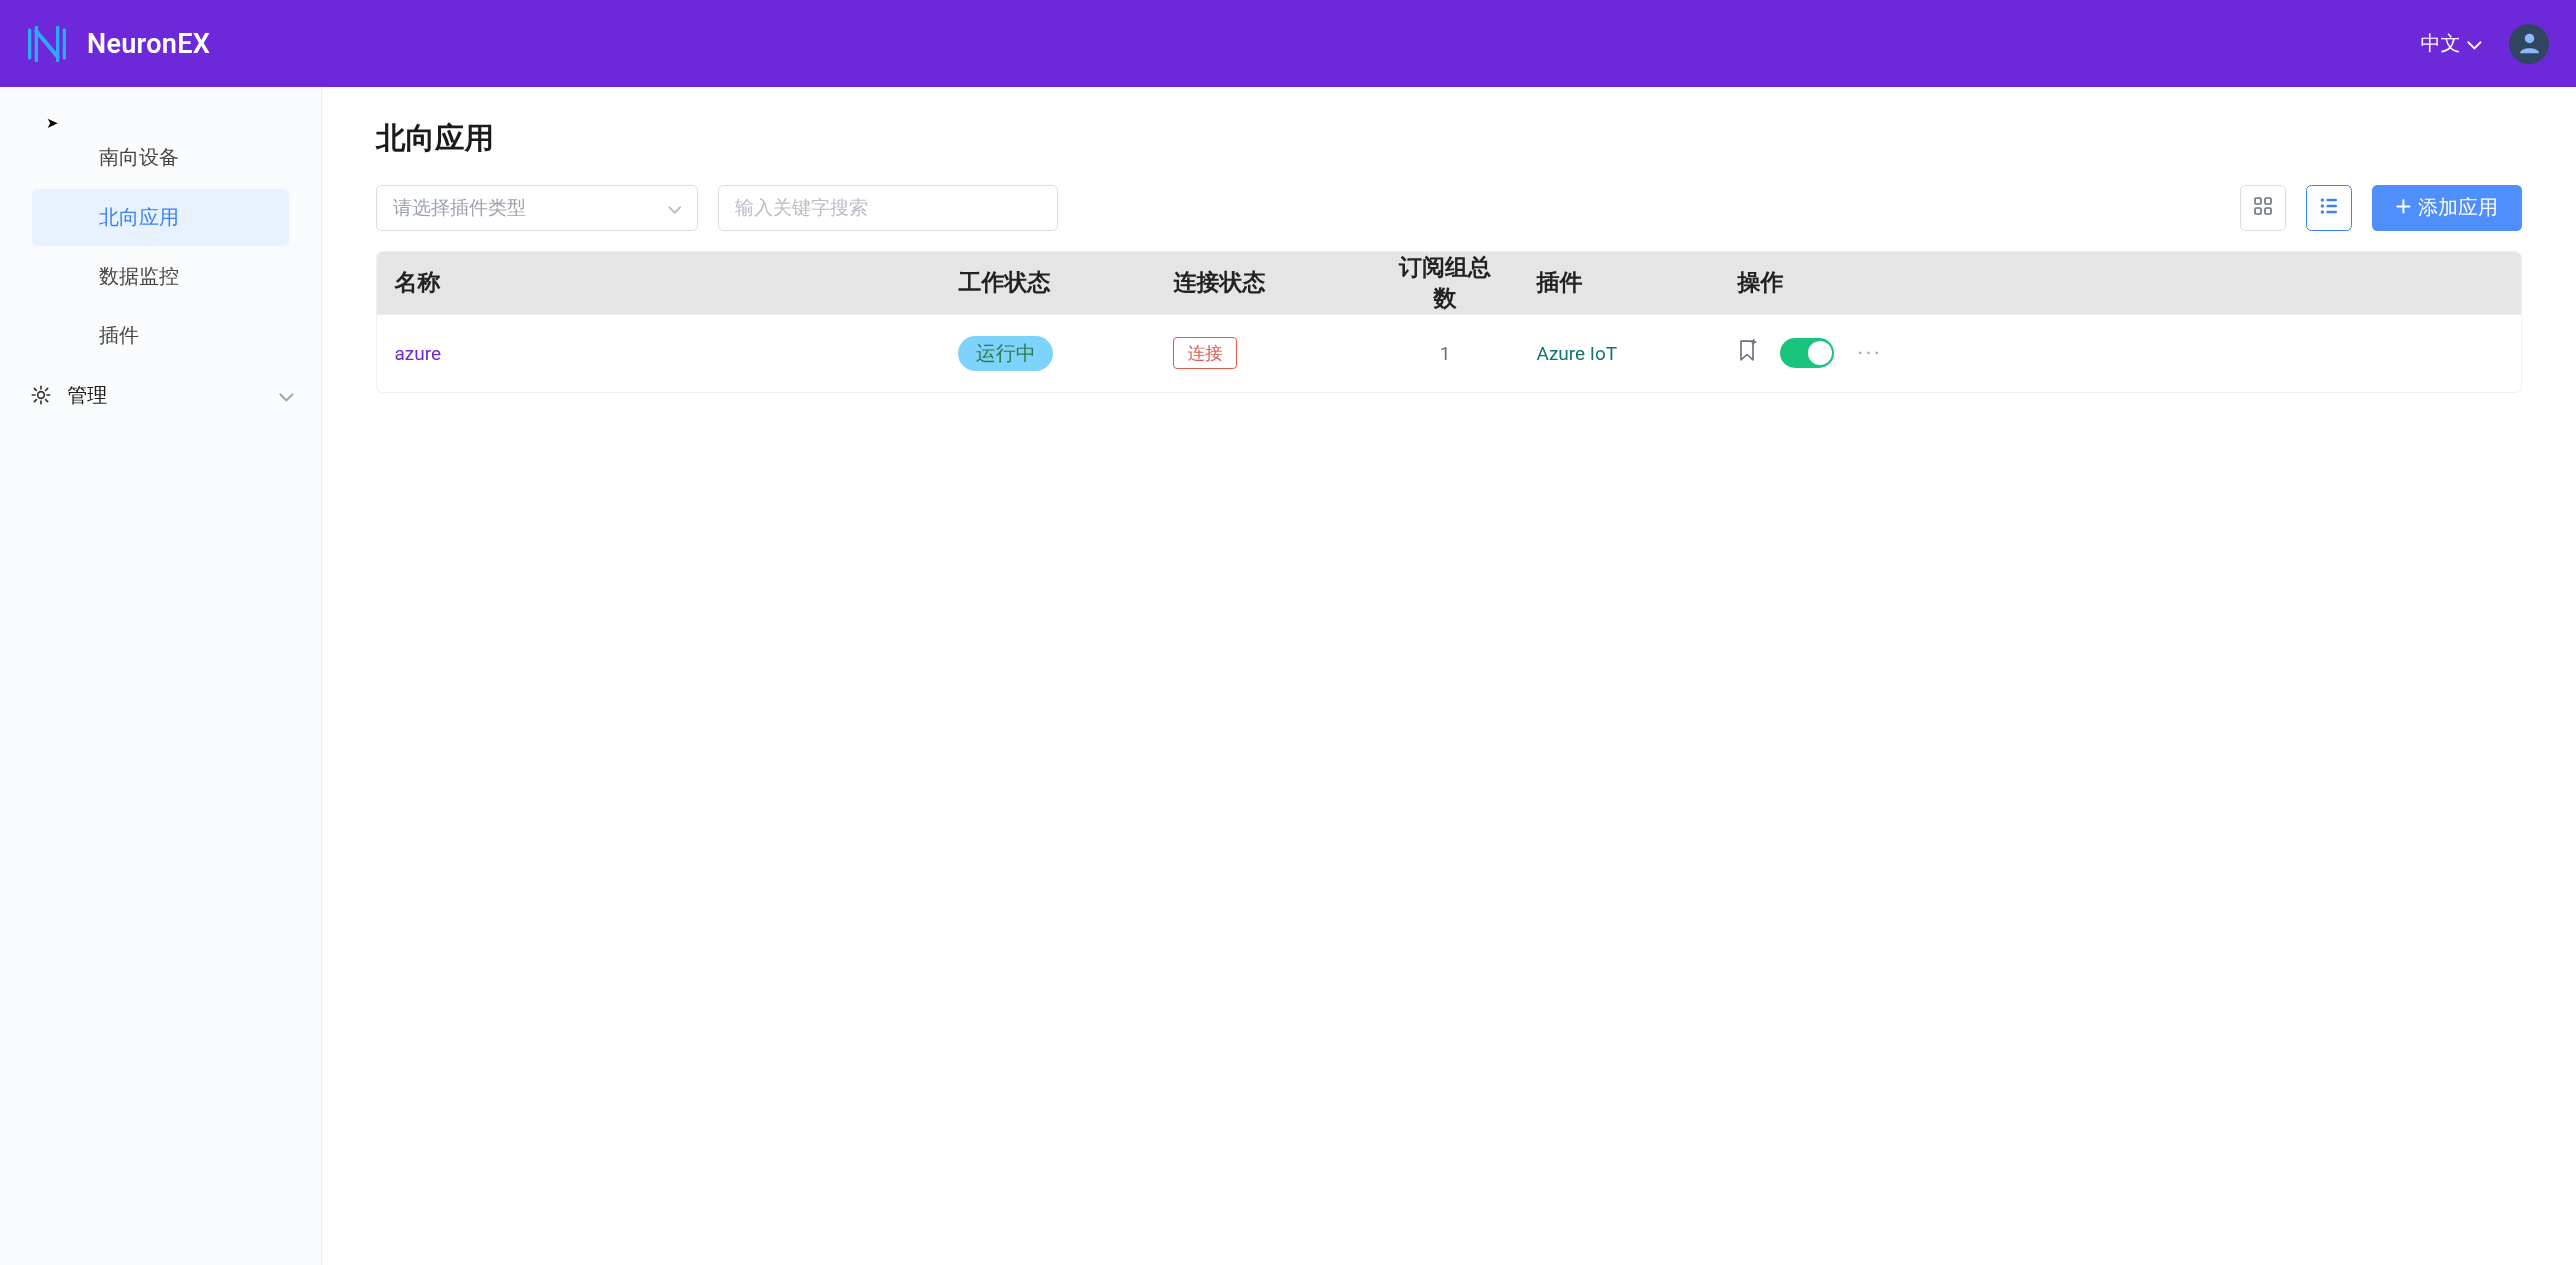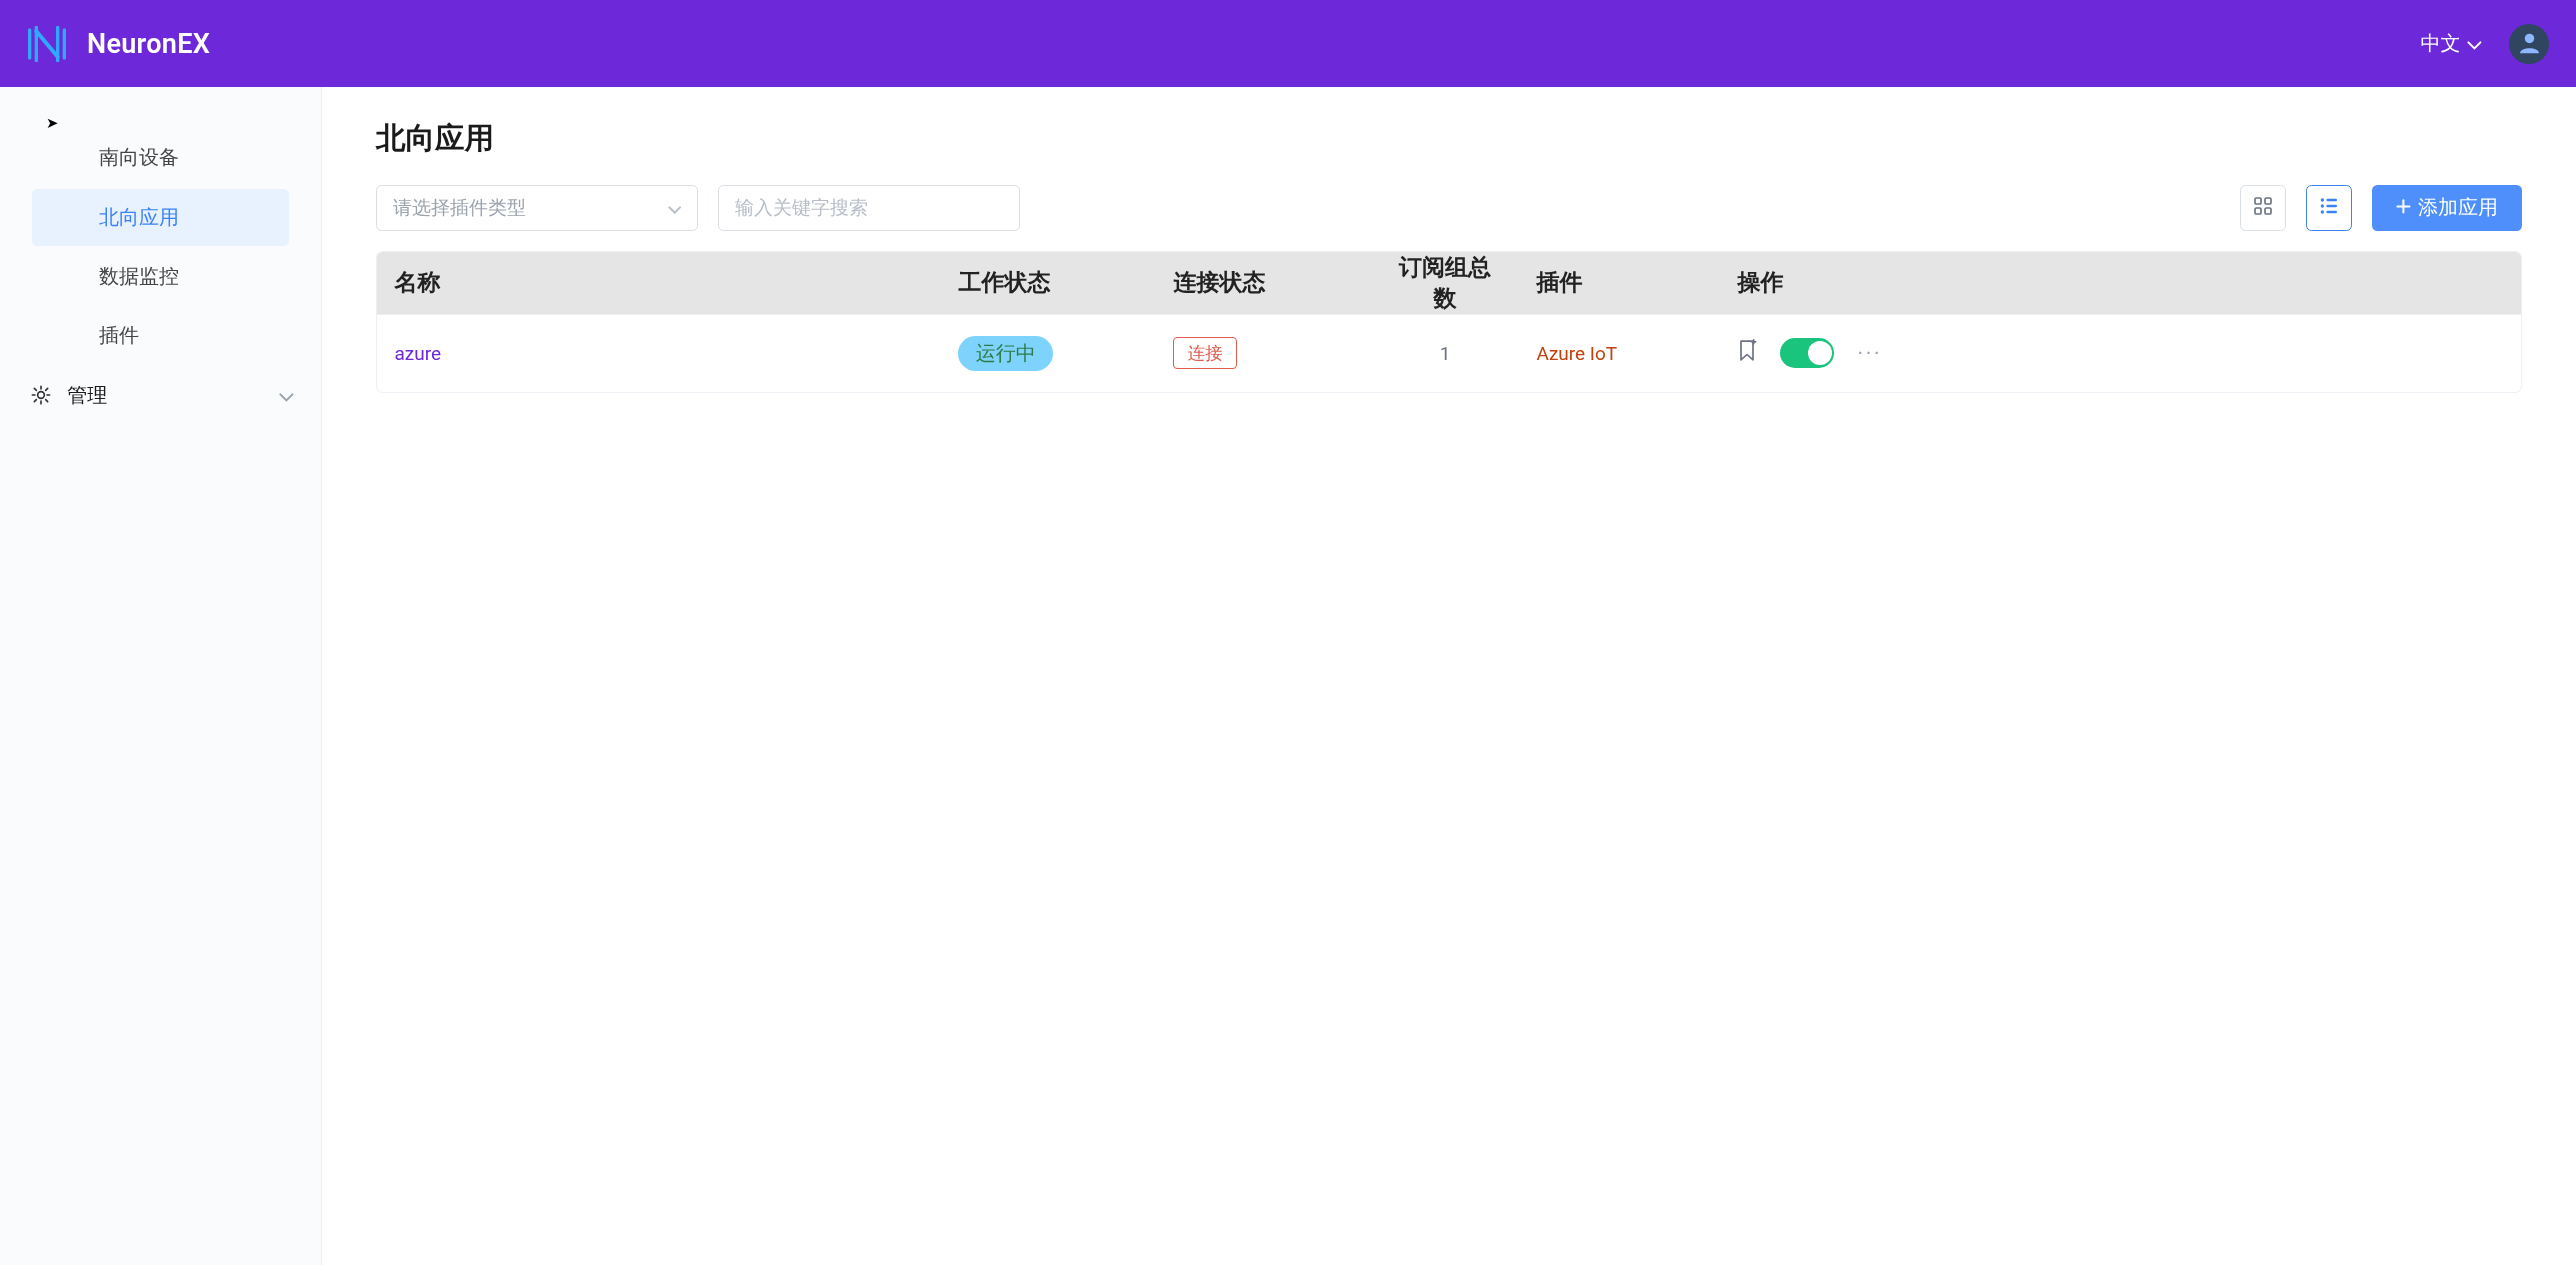--- a/index.html
+++ b/index.html
@@ -72,21 +72,21 @@
   .toolbar { display: flex; align-items: center; gap: 20px; margin-bottom: 20px; }
   .select, .search {
     height: 46px; font-size: 19px;
     border: 0.7px solid #d9dee4; border-radius: 5.4px;
     background: #fff; color: #9aa3ad;
     display: flex; align-items: center;
     padding: 0 16px;
     gap: 24px;
   }
   .select { width: 322px; justify-content: space-between; cursor: pointer; }
-  .search { width: 302px; }
+  .search { width: 340px; }
   .search input { border: none; outline: none; font-size: 19px; width: 100%; color: #333; }
   .search input::placeholder { color: #b7bec7; }
   .toolbar-spacer { flex: 1; }
   .view-toggle {
     width: 46px; height: 46px; border: 0.7px solid #d9dee4; border-radius: 5.4px;
     display: flex; align-items: center; justify-content: center; cursor: pointer;
   }
   .view-toggle.active { border-color: #3b82f6; color: #3b82f6; }
   .add-btn {
     height: 46px; padding: 0 24px;
@@ -124,21 +124,21 @@
     background: #7dd3fc; color: #2f7a4a;
     border-radius: 670px; font-size: 20px;
   }
   .badge-red-outline {
     display: inline-block; padding: 2.7px 13.4px;
     border: 1.3px solid #e05b4e; color: #e05b4e;
     border-radius: 4px; font-size: 17.4px;
     background: #fff;
   }
   .cell-subs { text-align: center; color: #6b7280; }
-  .cell-plugin { color: #c2410c; }
+  .cell-plugin { color: #0f766e; }
   .cell-actions { display: flex; align-items: center; gap: 23px; }
 
   
   .switch {
     width: 54px; height: 29.5px; border-radius: 670px;
     background: #1bc47d; position: relative; cursor: pointer;
   }
   .switch::after {
     content: ""; position: absolute; width: 24px; height: 24px;
     background: #fff; border-radius: 50%;

